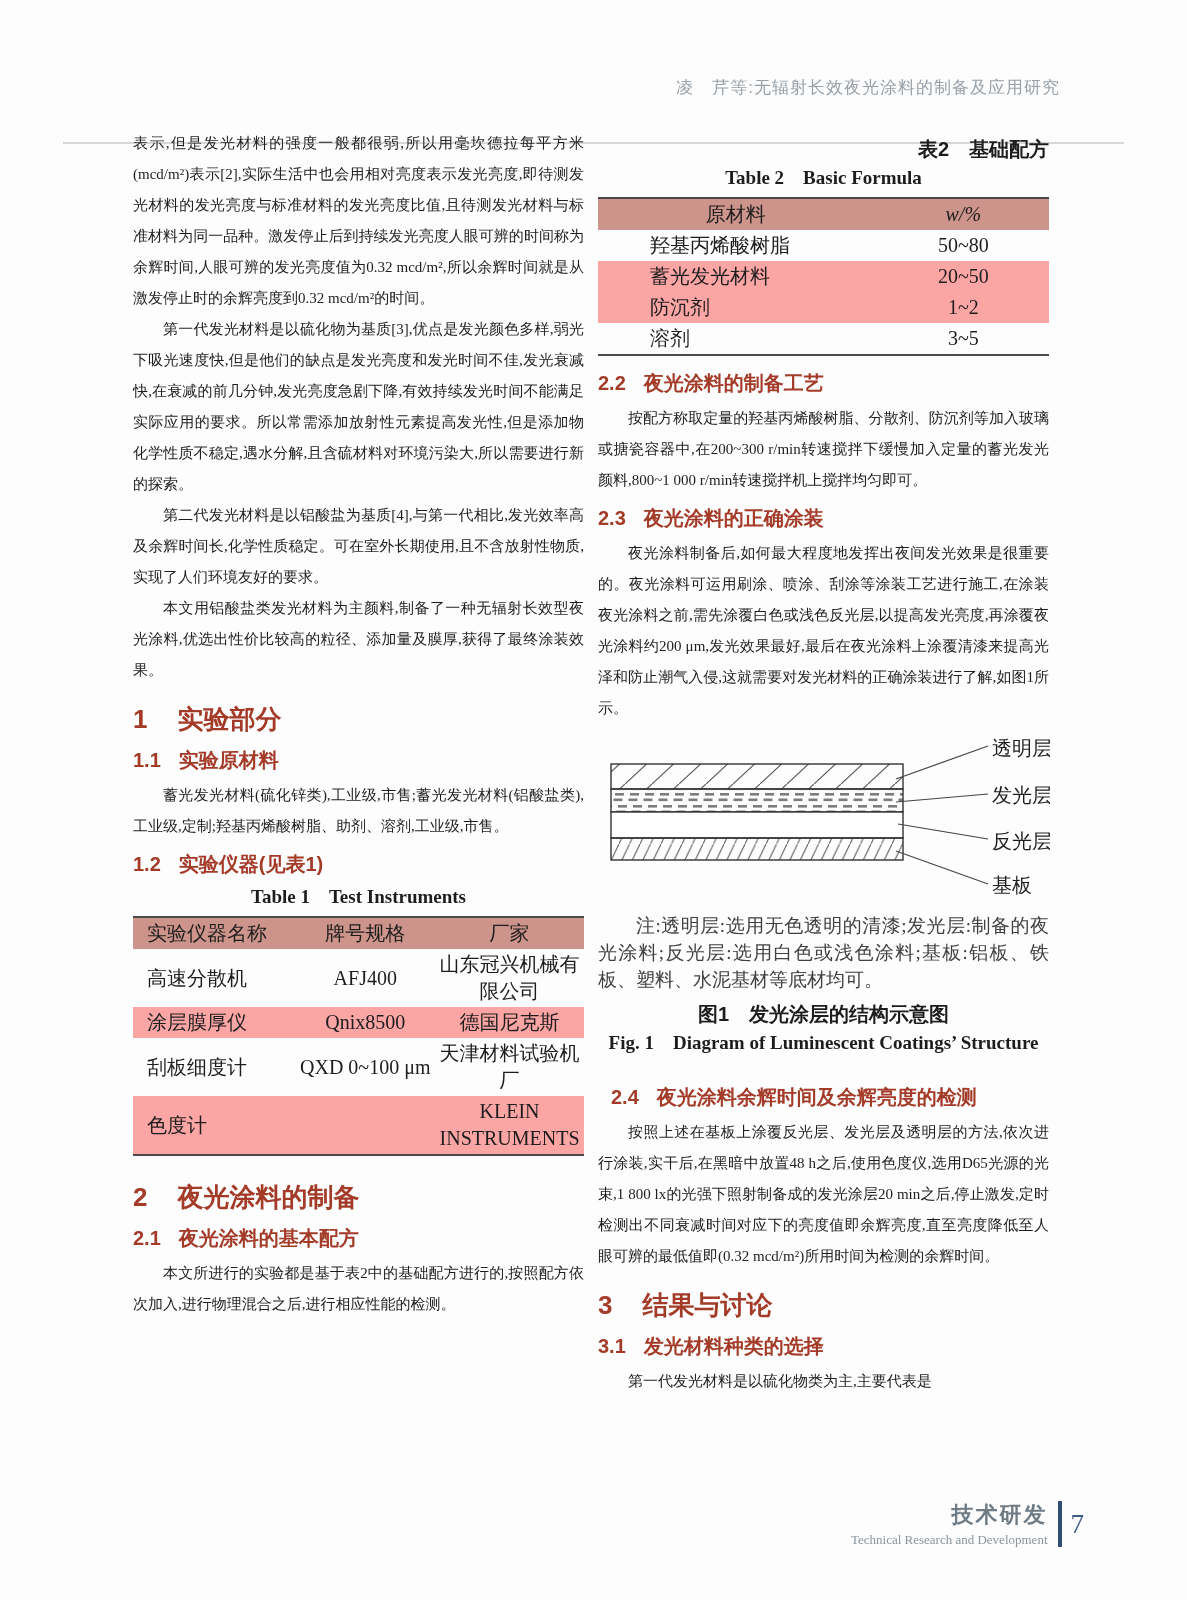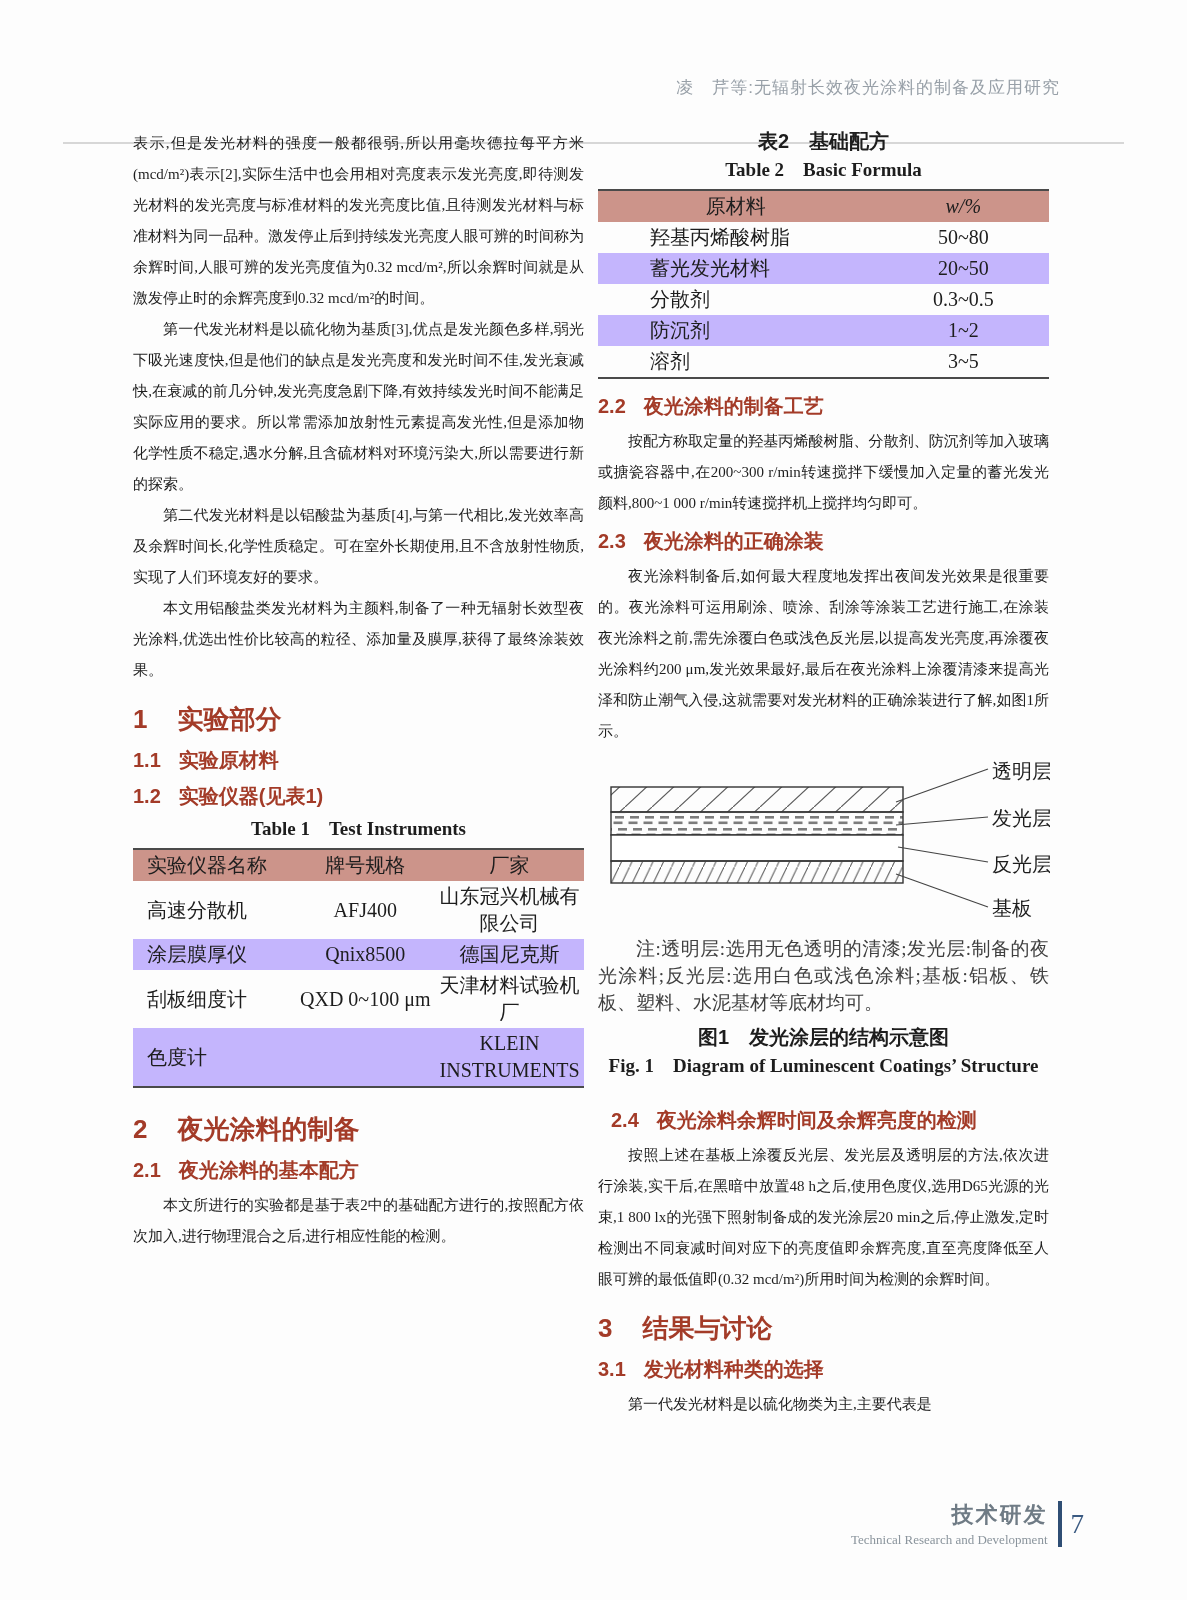--- a/index.html
+++ b/index.html
@@ -30,21 +30,21 @@
 
   .cap-zh{font-family:"Liberation Sans",sans-serif;font-size:20px;font-weight:bold;
           text-align:center;margin-top:18px;}
   .cap-en{font-family:"Liberation Serif",serif;font-size:19px;font-weight:bold;
           text-align:center;margin:2px 0 6px 0;}
 
   table{width:100%;border-collapse:collapse;border-top:2px solid#4a4a4a;border-bottom:2px solid #4a4a4a;
         font-size:20px;}
   th,td{font-weight:normal;padding:2px 4px;line-height:27px;}
   thead tr{background:#cc948a;}
-  tr.alt{background:#c4b5fd;}
+  tr.alt{background:#fca5a5;}
   .t1 .c1{width:36%;text-align:left;padding-left:14px;}
   .t1 .c2{width:31%;text-align:center;}
   .t1 .c3{width:33%;text-align:center;}
   .t2 .c1{width:62%;text-align:left;padding-left:52px;}
   .t2 th.c1{text-align:center;padding-left:0;}
   .t2 .c2{text-align:center;}
   .ital{font-style:italic;}
 
   .figure{margin-top:10px;}
   .fig-label{font-size:20px;fill:#1d1d1d;font-family:"Liberation Serif",serif;}
@@ -71,20 +71,21 @@
     <p class="body">第一代发光材料是以硫化物为基质[3],优点是发光颜色多样,弱光下吸光速度快,但是他们的缺点是发光亮度和发光时间不佳,发光衰减快,在衰减的前几分钟,发光亮度急剧下降,有效持续发光时间不能满足实际应用的要求。所以常需添加放射性元素提高发光性,但是添加物化学性质不稳定,遇水分解,且含硫材料对环境污染大,所以需要进行新的探索。</p>
     <p class="body">第二代发光材料是以铝酸盐为基质[4],与第一代相比,发光效率高及余辉时间长,化学性质稳定。可在室外长期使用,且不含放射性物质,实现了人们环境友好的要求。</p>
     <p class="body">本文用铝酸盐类发光材料为主颜料,制备了一种无辐射长效型夜光涂料,优选出性价比较高的粒径、添加量及膜厚,获得了最终涂装效果。</p>
 
     <div class="h1">
       <span class="num">1</span><span>实验部分</span>
     </div>
     <div class="h2">
       <span class="num">1.1</span><span>实验原材料</span>
     </div>
+    <p class="body">蓄光发光材料(硫化锌类),工业级,市售;蓄光发光材料(铝酸盐类),工业级,定制;羟基丙烯酸树脂、助剂、溶剂,工业级,市售。</p>
     <div class="h2">
       <span class="num">1.2</span><span>实验仪器(见表1)</span>
     </div>
 
     <div class="cap-en">Table 1　Test Instruments</div>
     <table class="t1">
       <thead>
         <tr>
           <th class="c1">实验仪器名称</th>
           <th class="c2">牌号规格</th>
@@ -118,41 +119,37 @@
     <div class="h1" style="margin-top:24px;">
       <span class="num">2</span><span>夜光涂料的制备</span>
     </div>
     <div class="h2">
       <span class="num">2.1</span><span>夜光涂料的基本配方</span>
     </div>
     <p class="body">本文所进行的实验都是基于表2中的基础配方进行的,按照配方依次加入,进行物理混合之后,进行相应性能的检测。</p>
   </div>
 
   <div class="col col-right">
-    <div class="cap-zh" style="margin-top:0;">表2　基础配方</div>
+    <div class="cap-zh" style="margin-top:8px;text-align:right;">表2　基础配方</div>
     <div class="cap-en">Table 2　Basic Formula</div>
     <table class="t2">
       <thead>
         <tr>
           <th class="c1">原材料</th>
           <th class="c2 ital">w/%</th>
         </tr>
       </thead>
       <tbody>
         <tr>
           <td class="c1">羟基丙烯酸树脂</td>
           <td class="c2">50~80</td>
         </tr>
         <tr class="alt">
           <td class="c1">蓄光发光材料</td>
           <td class="c2">20~50</td>
-        </tr>
-        <tr>
-          <td class="c1">分散剂</td>
-          <td class="c2">0.3~0.5</td>
         </tr>
         <tr class="alt">
           <td class="c1">防沉剂</td>
           <td class="c2">1~2</td>
         </tr>
         <tr>
           <td class="c1">溶剂</td>
           <td class="c2">3~5</td>
         </tr>
       </tbody>

